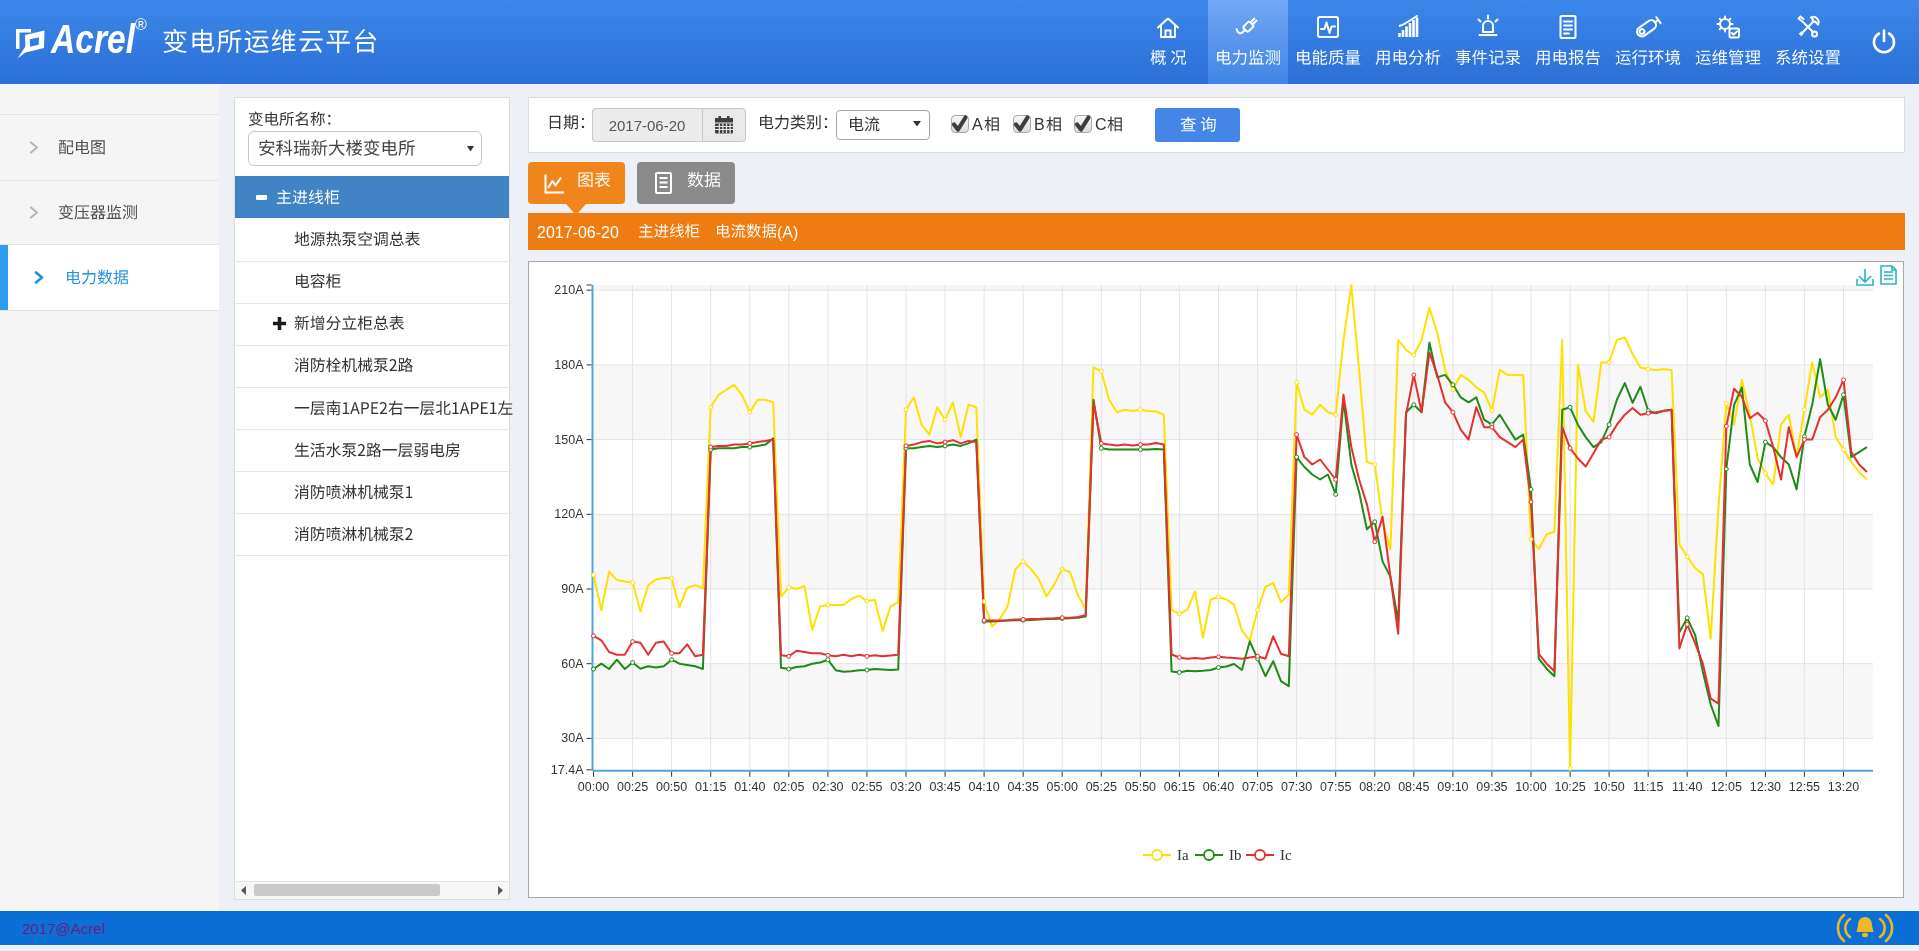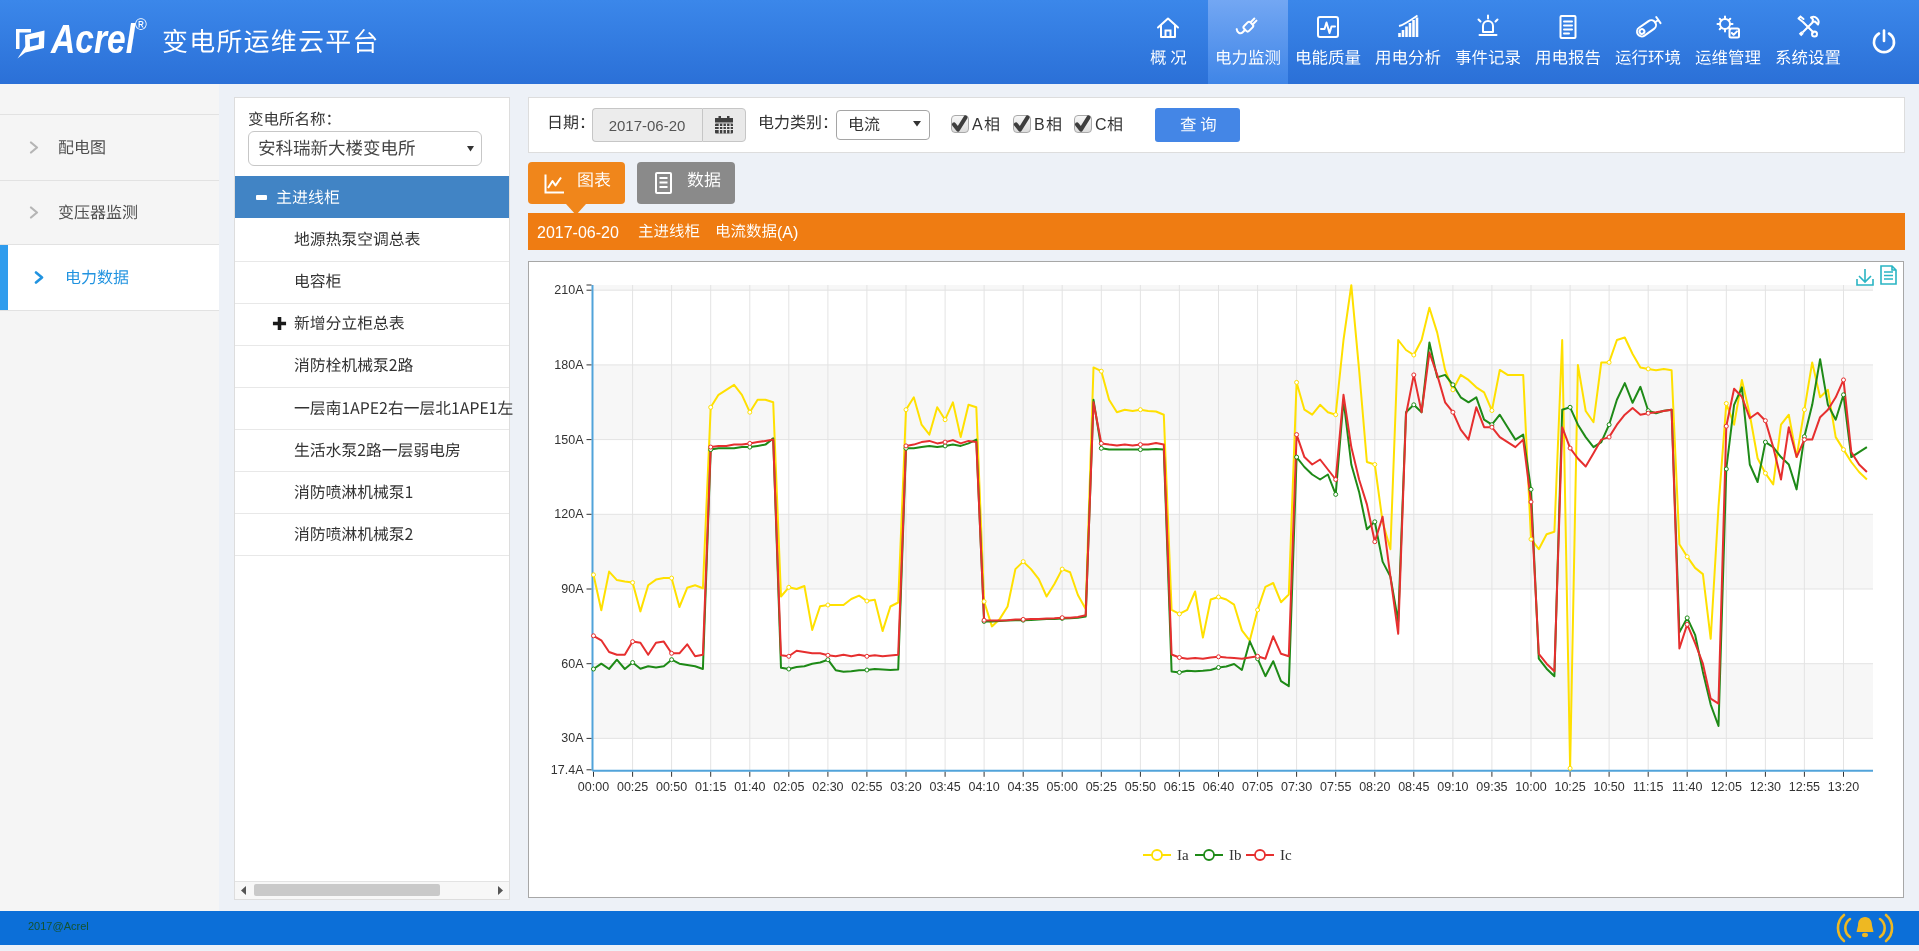--- a/index.html
+++ b/index.html
@@ -528,21 +528,21 @@
     <circle cx="731.0" cy="593.0" r="5" fill="#fff" stroke="#e62f2f" stroke-width="1.8"></circle>
     <text x="751.0" y="598.0" font-size="15" fill="#333" font-family="Liberation Serif,serif">Ic</text>
     <g stroke="#2ab5c4" stroke-width="1.6" fill="none">
       <path d="M1336 7 V20 M1330 14 L1336 20 L1342 14"></path>
       <path d="M1328 17 V23 H1344 V17"></path>
       <path d="M1352 4 H1363 L1367 8 V22 H1352 Z M1363 4 V8 H1367"></path>
       <path d="M1355 10 H1364 M1355 13.5 H1364 M1355 17 H1364"></path>
     </g>
   </svg>
 <div class="a" style="left:0;top:911px;width:1919px;height:34px;background:#0c6fd8"></div>
-<div class="a" style="left:28px;top:920px;font-size:11px;color:#14532d">2017@Acrel</div>
+<div class="a" style="left:22px;top:920px;font-size:15px;color:#701a75">2017@Acrel</div>
 <svg class="a" style="left:1832px;top:913px" width="66" height="30" viewBox="0 0 66 30">
 <g stroke="#eeb822" stroke-width="2.6" fill="none" stroke-linecap="round">
 <path d="M12 2 A17 17 0 0 0 12 28"></path>
       <path d="M18 6 A11 11 0 0 0 18 24"></path>
 <path d="M54 2 A17 17 0 0 1 54 28"></path>
       <path d="M48 6 A11 11 0 0 1 48 24"></path>
     </g>
 <g fill="#eeb822">
       <path d="M33 4 C28.5 4 26 7.5 26 12.5 L24.5 19 H41.5 L40 12.5 C40 7.5 37.5 4 33 4 Z"></path>
 <ellipse cx="33" cy="22" rx="3" ry="2.2"></ellipse>

